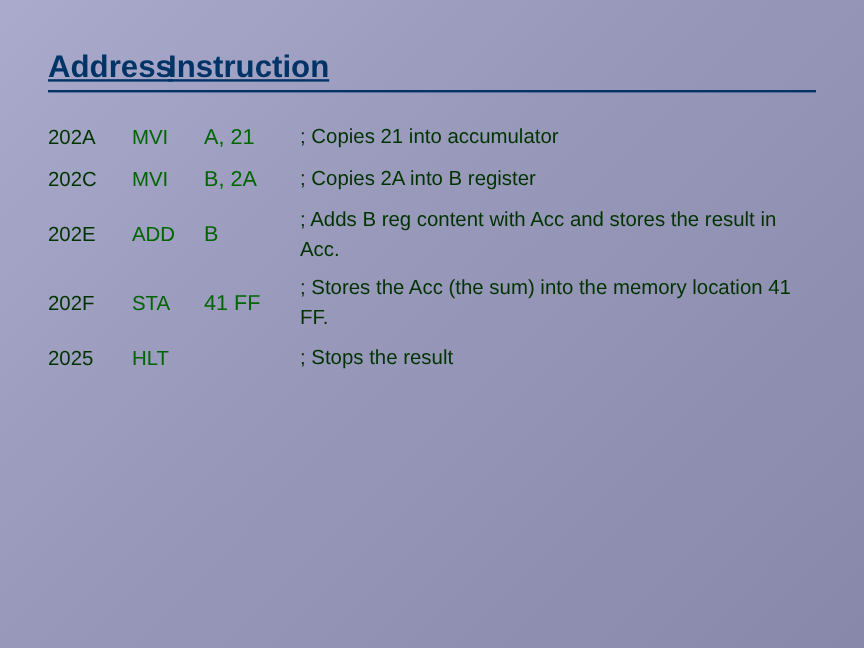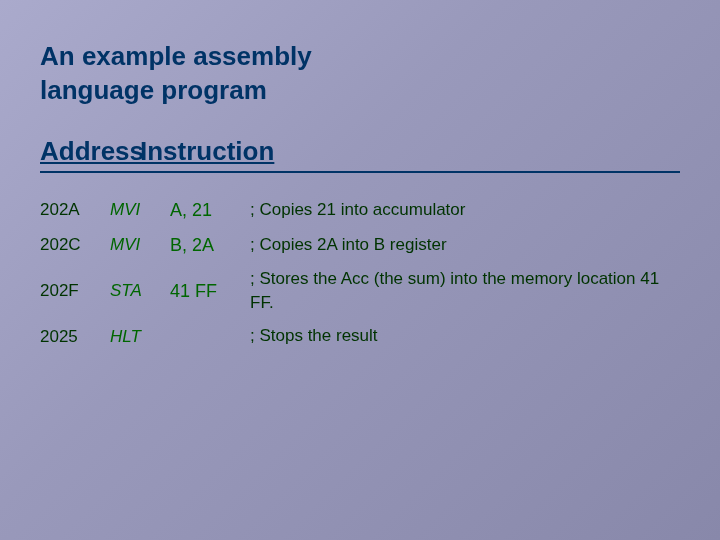--- a/index.html
+++ b/index.html
@@ -74,63 +74,66 @@
       font-size: 17px;
       width: 70px;
       flex-shrink: 0;
     }
 
     .col-mnemonic {
       color: #006600;
       font-size: 17px;
       width: 60px;
       flex-shrink: 0;
-      font-style: italic;
     }
 
     .col-operand {
       color: #006600;
       font-size: 18px;
       width: 80px;
       flex-shrink: 0;
     }
 
     .col-comment {
       color: #003300;
       font-size: 17px;
       flex: 1;
       line-height: 1.45;
     }
   </style>
 </head>
 <body>
 
 <div class="slide">
-  <div class="title" style="white-space: pre-line;">An example assembly
-language program</div>
 
   <div class="header-row">
     <div class="header-address">Address</div>
     <div class="header-instruction">Instruction</div>
   </div>
 
   <div class="table-body">
   <div class="instruction-row">
         <div class="col-address">202A</div>
         <div class="col-mnemonic">MVI</div>
         <div class="col-operand">A, 21</div>
         <div class="col-comment">; Copies 21 into accumulator</div>
       </div>
       <div class="instruction-row">
         <div class="col-address">202C</div>
         <div class="col-mnemonic">MVI</div>
         <div class="col-operand">B, 2A</div>
         <div class="col-comment">; Copies 2A into B register</div>
       </div>
       <div class="instruction-row">
+        <div class="col-address">202E</div>
+        <div class="col-mnemonic">ADD</div>
+        <div class="col-operand">B</div>
+        <div class="col-comment">; Adds B reg content with Acc and stores the result in Acc.</div>
+      </div>
+      <div class="instruction-row">
         <div class="col-address">202F</div>
         <div class="col-mnemonic">STA</div>
         <div class="col-operand">41 FF</div>
         <div class="col-comment">; Stores the Acc (the sum) into the memory location 41 FF.</div>
       </div>
       <div class="instruction-row">
         <div class="col-address">2025</div>
         <div class="col-mnemonic">HLT</div>
         <div class="col-operand"></div>
         <div class="col-comment">; Stops the result</div>

